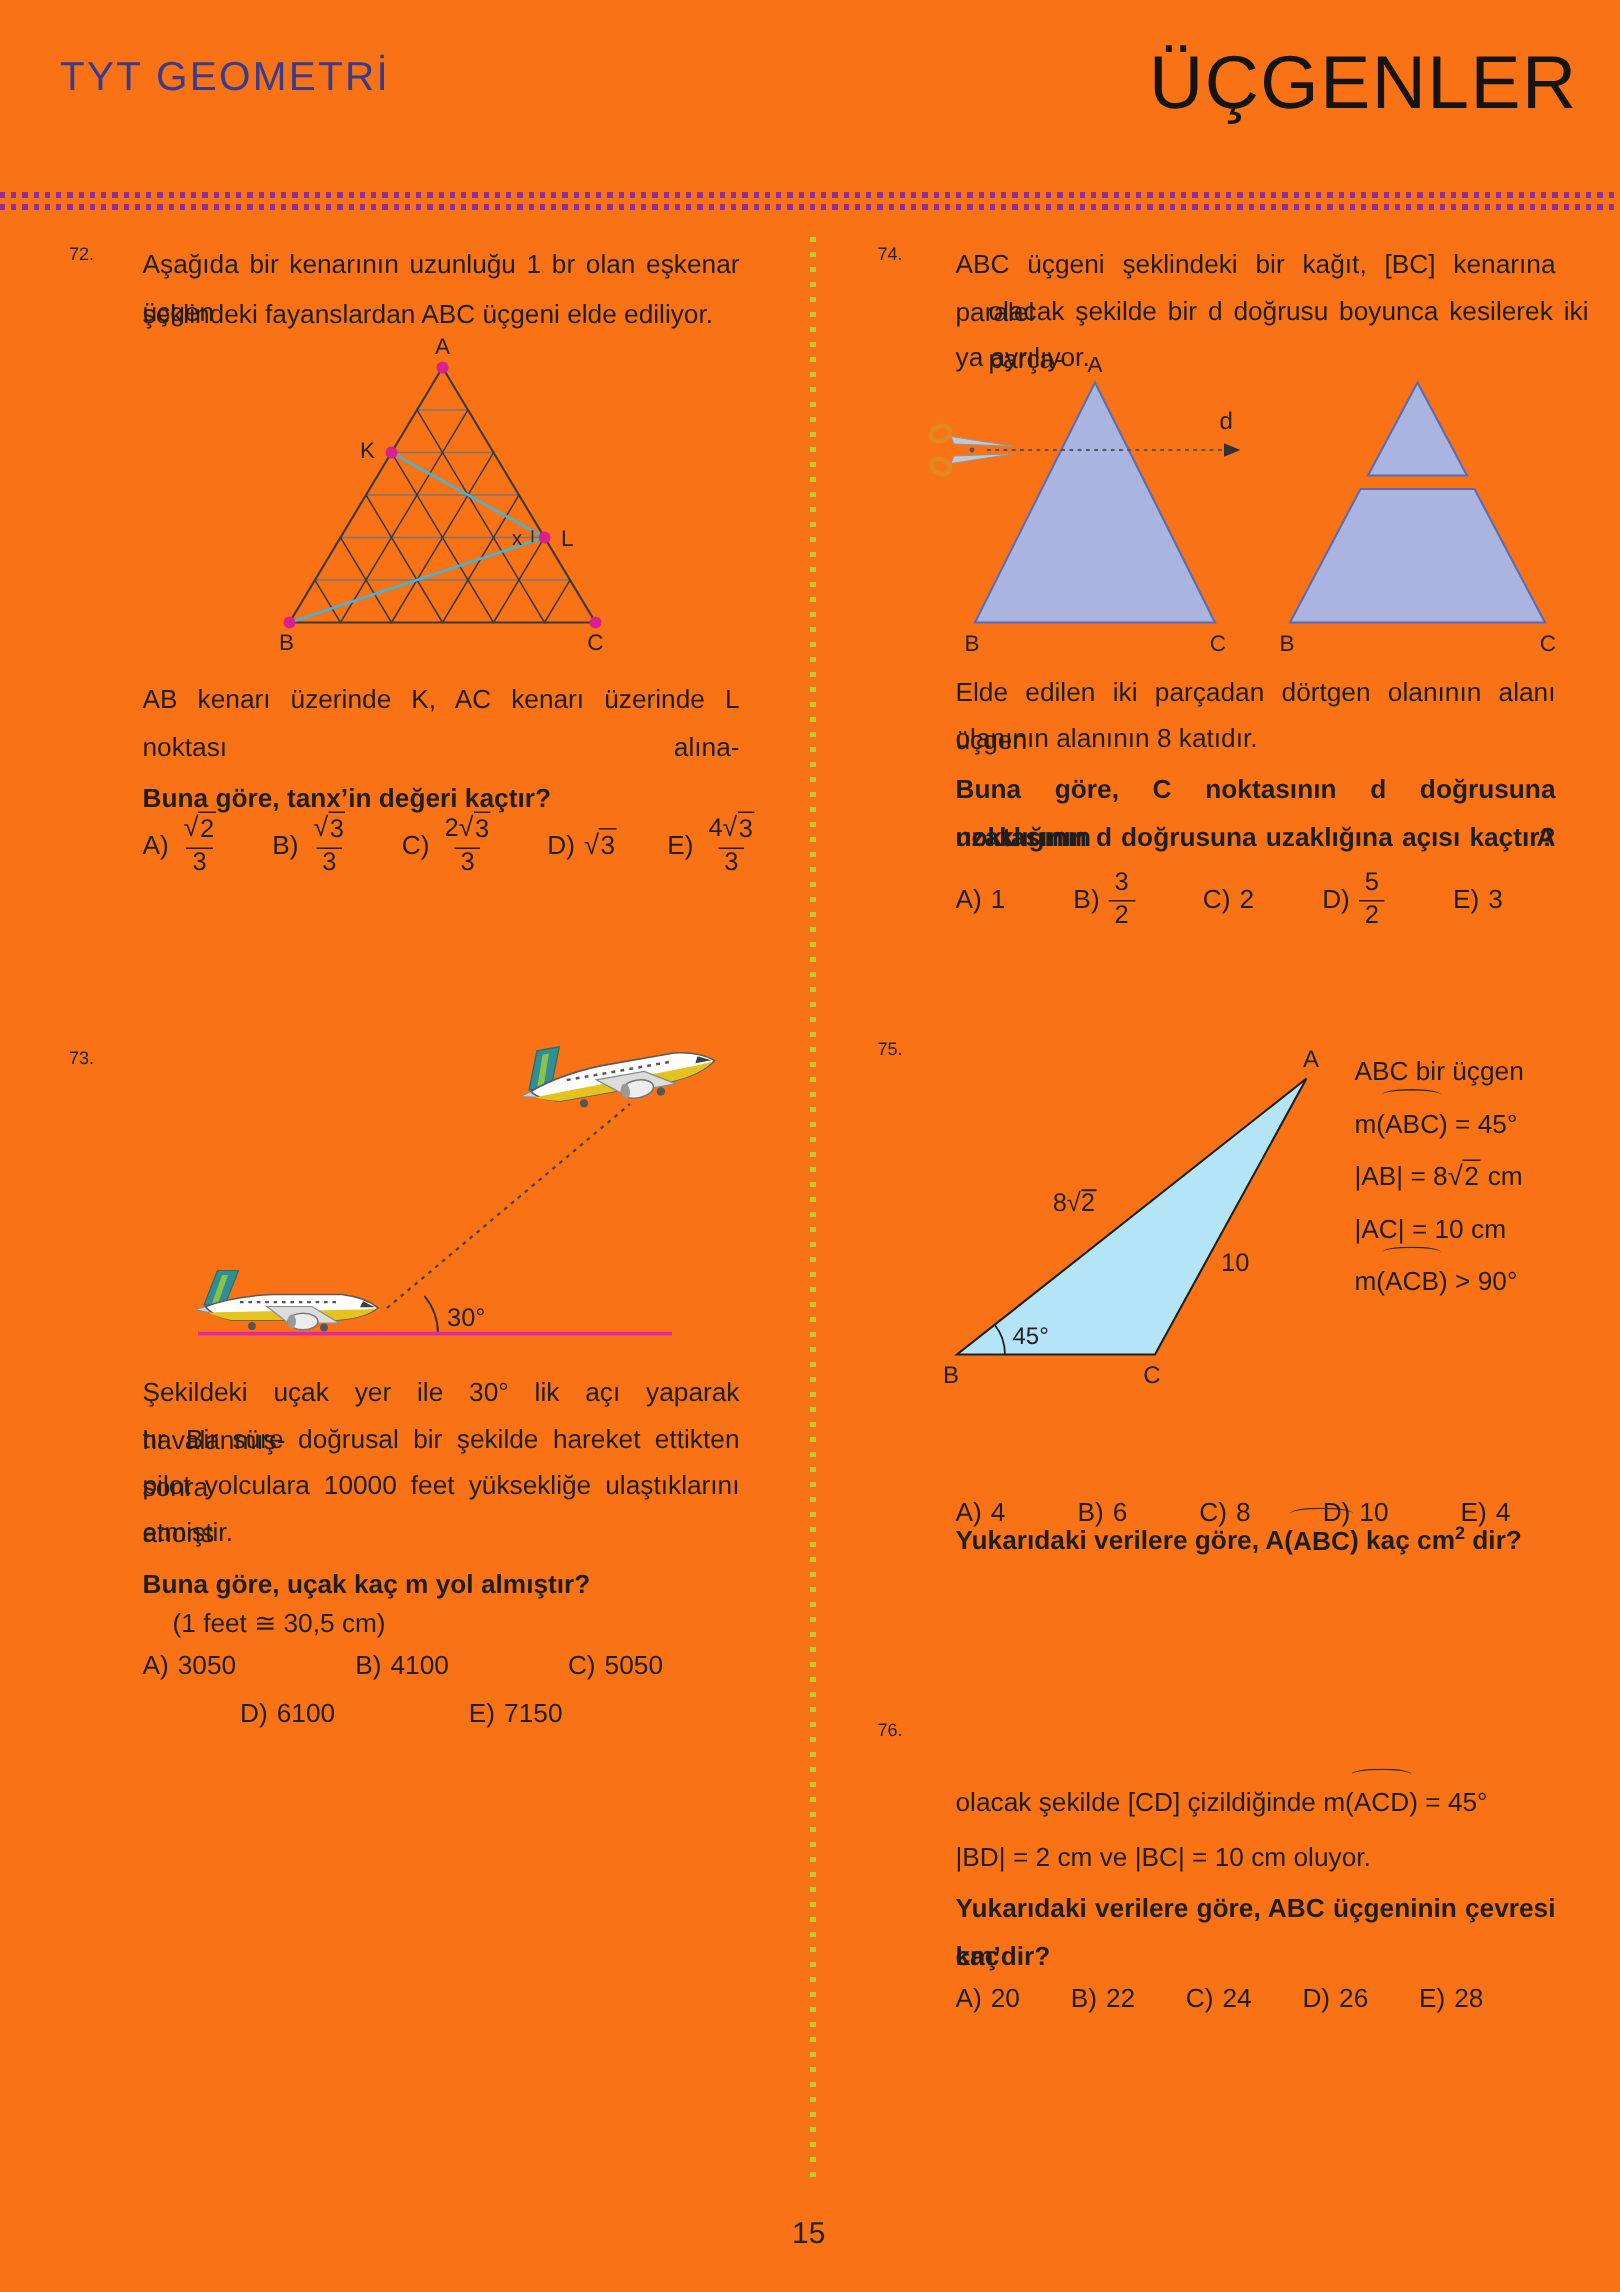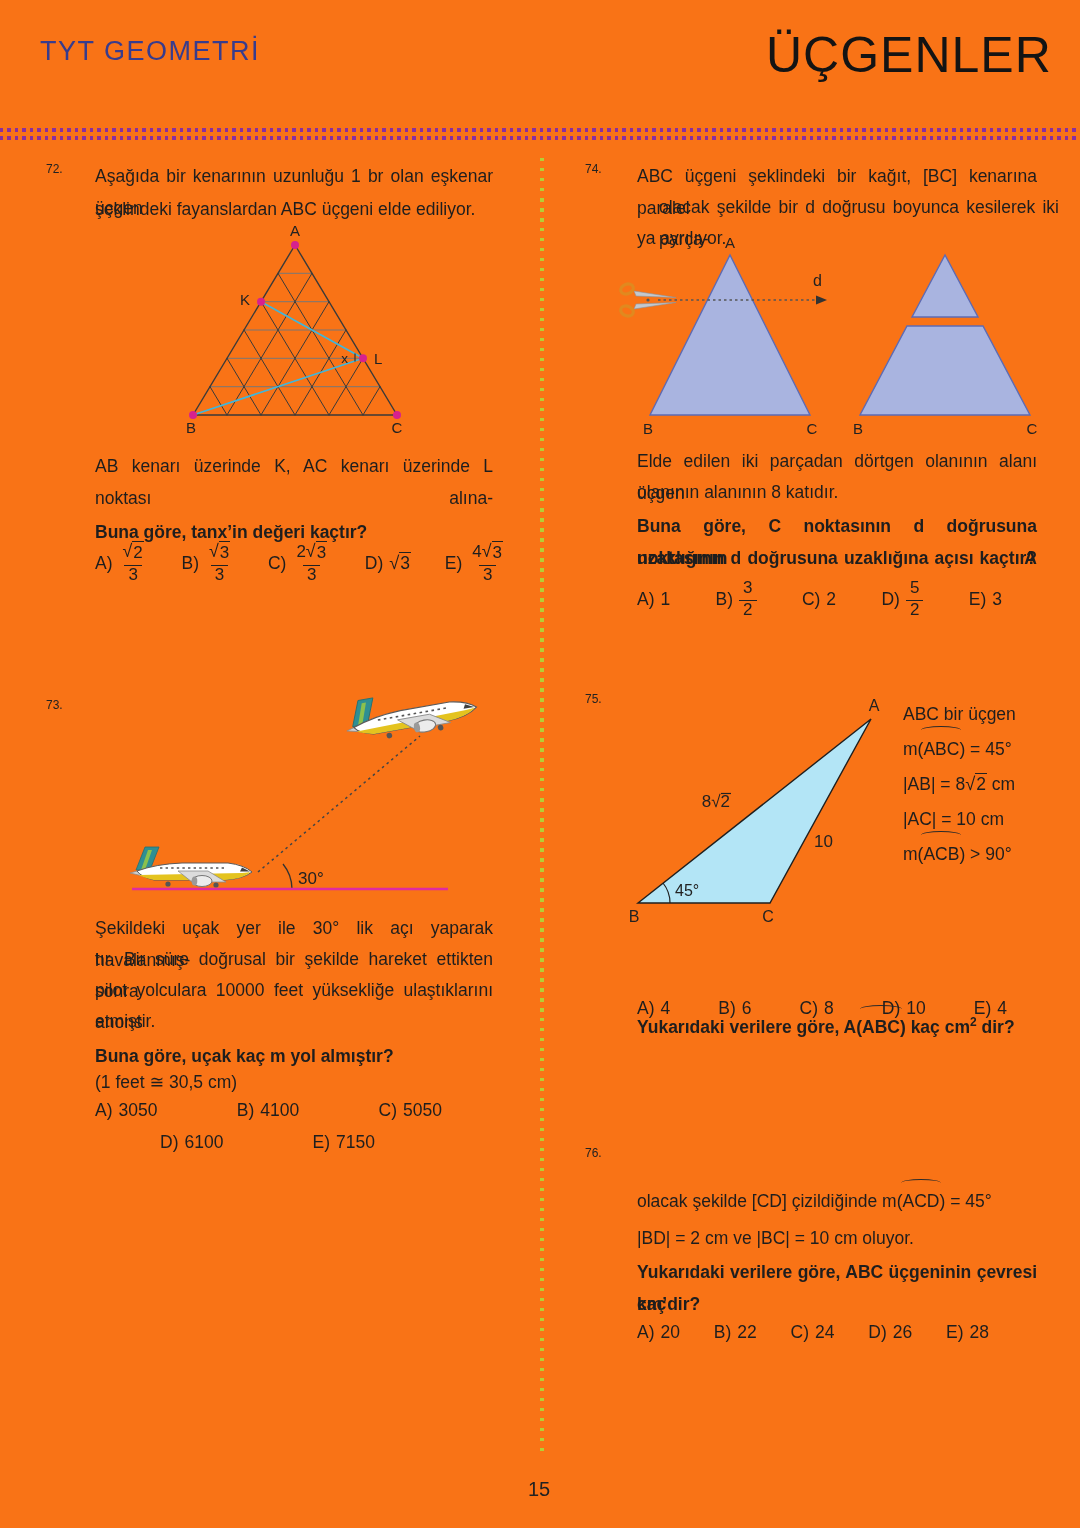--- a/index.html
+++ b/index.html
@@ -11,21 +11,21 @@
   .hright{left:766px;top:26px;font-size:50px;font-weight:400;color:#141414;letter-spacing:1px;}
   .hdots{position:absolute;left:0;width:1080px;height:4px;
          background:repeating-linear-gradient(90deg,#8b2f9c 0 3.5px,transparent 3.5px 7.5px);}
   .vdots{position:absolute;left:540px;top:158px;width:4px;height:1296px;
          background:repeating-linear-gradient(180deg,#b5cf35 0 3.5px,transparent 3.5px 10px);}
   
   .qnum{font-size:12px;font-weight:500;color:#222;}
   .txt{font-size:17.5px;line-height:32px;color:#1e1e1e;}
   .just{text-align:justify;text-align-last:justify;}
   .bold{font-weight:700;}
-  .note{font-size:17.5px;}
+  .note{font-size:17.5px;margin-left:20px;}
   
   .opts{display:flex;justify-content:space-between;align-items:center;font-size:17.5px;color:#1e1e1e;}
   .opt{display:inline-flex;align-items:center;gap:6px;white-space:nowrap;}
   .frac{display:inline-flex;flex-direction:column;align-items:center;line-height:1.1;font-size:17px;}
   .frac>span{padding:0 4px;}
   .frac .fden{border-top:1.5px solid #222;margin-top:2px;}
   .sq{display:inline-flex;align-items:flex-start;white-space:nowrap;}
   .sq::before{content:"√";font-size:1.05em;line-height:1.2;}
   .sqv{border-top:1.5px solid #222;line-height:1.25;padding:0 1px;}
   .arc{position:relative;display:inline-block;}

